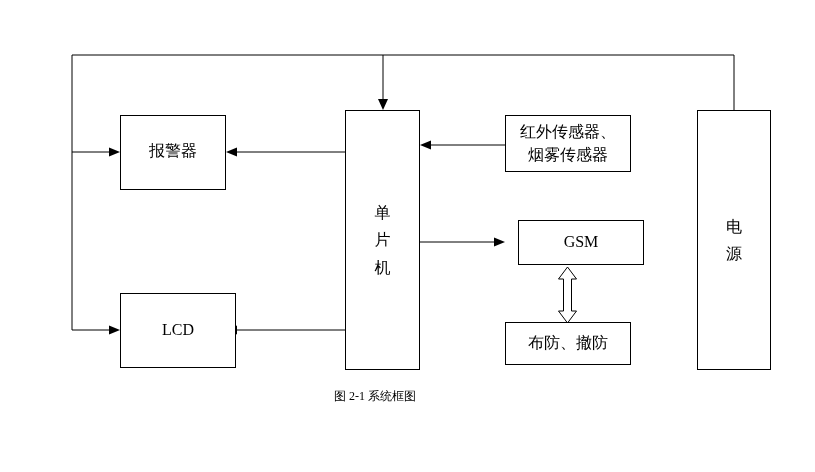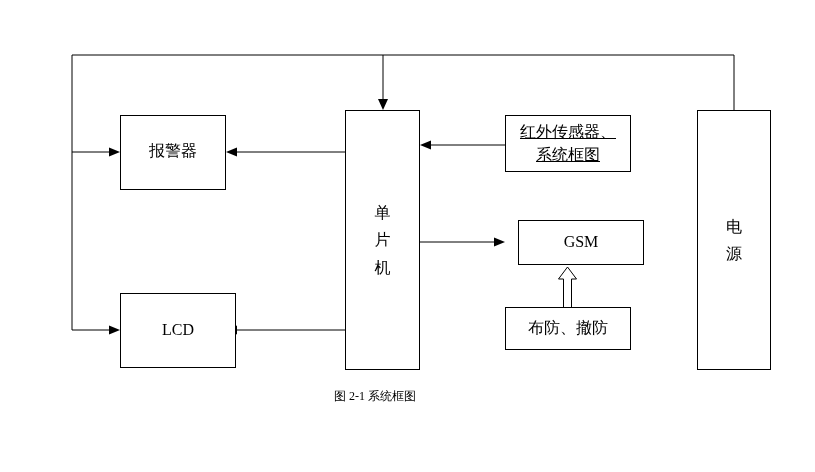--- a/index.html
+++ b/index.html
@@ -38,21 +38,20 @@
   .box .vtext {
     display: block;
     width: 1.15em;
     margin: 0 auto;
     word-break: break-all;
     line-height: 1.7;
     text-align: center;
   }
   .box .blk {
     display: block;
-    text-decoration: underline;
   }
   .caption {
     position: absolute;
     left: 280px;
     top: 388px;
     width: 190px;
     text-align: center;
     font-size: 12px;
     white-space: nowrap;
   }
@@ -95,29 +94,29 @@
     <span>LCD</span>
   </div>
 
   <div class="box" style="left:345px; top:110px; width:75px; height:260px;">
     <span class="vtext">单片机</span>
   </div>
 
   <div class="box" style="left:505px; top:115px; width:126px; height:57px;">
     <span>
       <span class="blk">红外传感器、</span>
-      <span class="blk">系统框图</span>
+      <span class="blk">烟雾传感器</span>
     </span>
   </div>
 
   <div class="box" style="left:518px; top:220px; width:126px; height:45px;">
     <span>GSM</span>
   </div>
 
-  <div class="box" style="left:505px; top:307px; width:126px; height:43px;">
+  <div class="box" style="left:505px; top:322px; width:126px; height:43px;">
     <span>布防、撤防</span>
   </div>
 
   <div class="box" style="left:697px; top:110px; width:74px; height:260px;">
     <span class="vtext">电源</span>
   </div>
 
   <div class="caption">图 2-1  系统框图</div>
 
 </div>

